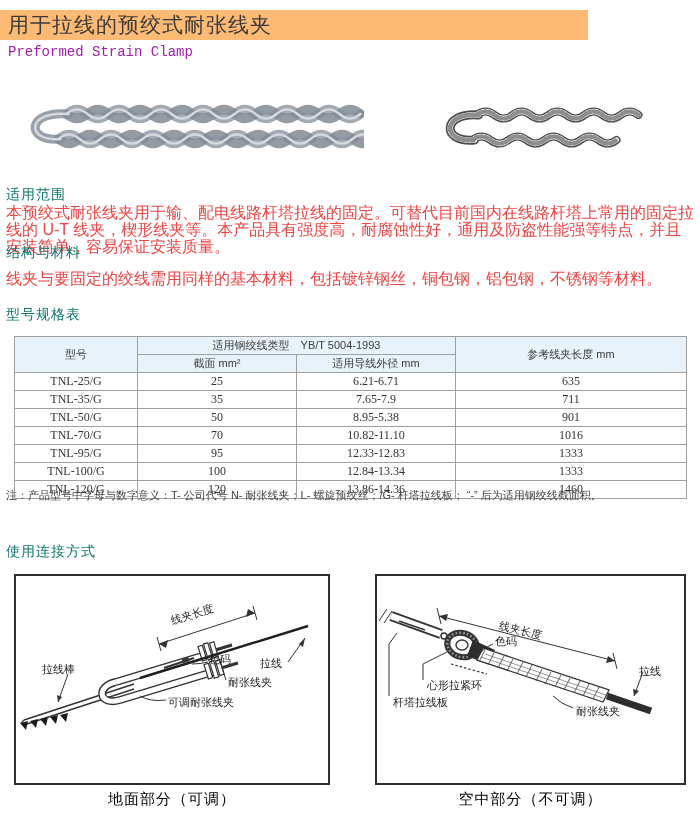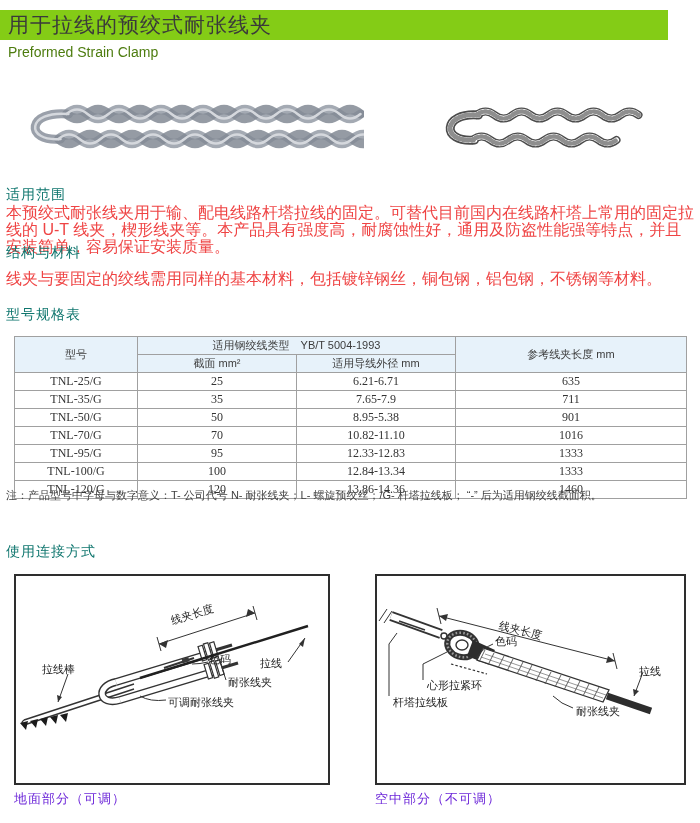--- a/index.html
+++ b/index.html
@@ -1,33 +1,33 @@
 <!DOCTYPE html>
 <html><head>
 <meta charset="utf-8">
 <style>
   html,body{margin:0;padding:0}
   body{
     width:700px;height:823px;position:relative;background:#ffffff;
     font-family:"Liberation Sans","DejaVu Sans",sans-serif;color:#3b3b3b;overflow:hidden;
   }
   .abs{position:absolute}
-  .title-bar{left:0;top:10px;width:668px;height:30px;background:#84cc16;display:flex;align-items:center}
+  .title-bar{left:0;top:10px;width:588px;height:30px;background:#fdba74;display:flex;align-items:center}
   .title-text{font-size:21px;color:#3a3a3a;padding-left:8px;letter-spacing:1px}
-  .subtitle{left:8px;top:44px;font-size:14px;color:#4d7c0f;font-family:Liberation Sans, sans-serif}
+  .subtitle{left:8px;top:44px;font-size:14px;color:#a21caf;font-family:Liberation Mono, monospace}
   .sec-heading{font-size:14px;color:#0f766e;letter-spacing:1px}
   .body-text{font-size:16px;line-height:17px;color:#ef4444}
   .spec-table{border-collapse:collapse;table-layout:fixed;width:672px;font-size:11px;color:#333}
   .spec-table th,.spec-table td{border:1px solid #a0a0a0;text-align:center;font-weight:normal;padding:1px 0;height:15px}
   .spec-table thead th{background:#e7f2fa;font-size:11px;color:#3c3c3c}
   .spec-table td{font-family:"Liberation Serif","DejaVu Serif",serif;font-size:12px}
   .note-text{font-size:11px;color:#3f3f3f}
   .diagram-box{border:2px solid #2e2e2e;background:#fff;box-sizing:border-box}
   .dlabel{position:absolute;font-size:11px;color:#1e1e1e;white-space:nowrap;transform-origin:0 0}
-  .caption{font-size:13px;color:#6d28d9;text-align:left;letter-spacing:1px}
+  .caption{font-size:15px;color:#000000;text-align:center;letter-spacing:1px}
 </style>
 </head>
 <body>
 
 <div class="abs title-bar">
   <span class="title-text">用于拉线的预绞式耐张线夹</span>
 </div>
 <div class="abs subtitle">Preformed Strain Clamp</div>
 
 <div class="abs" style="left:8px;top:92px;width:356px;height:72px">

